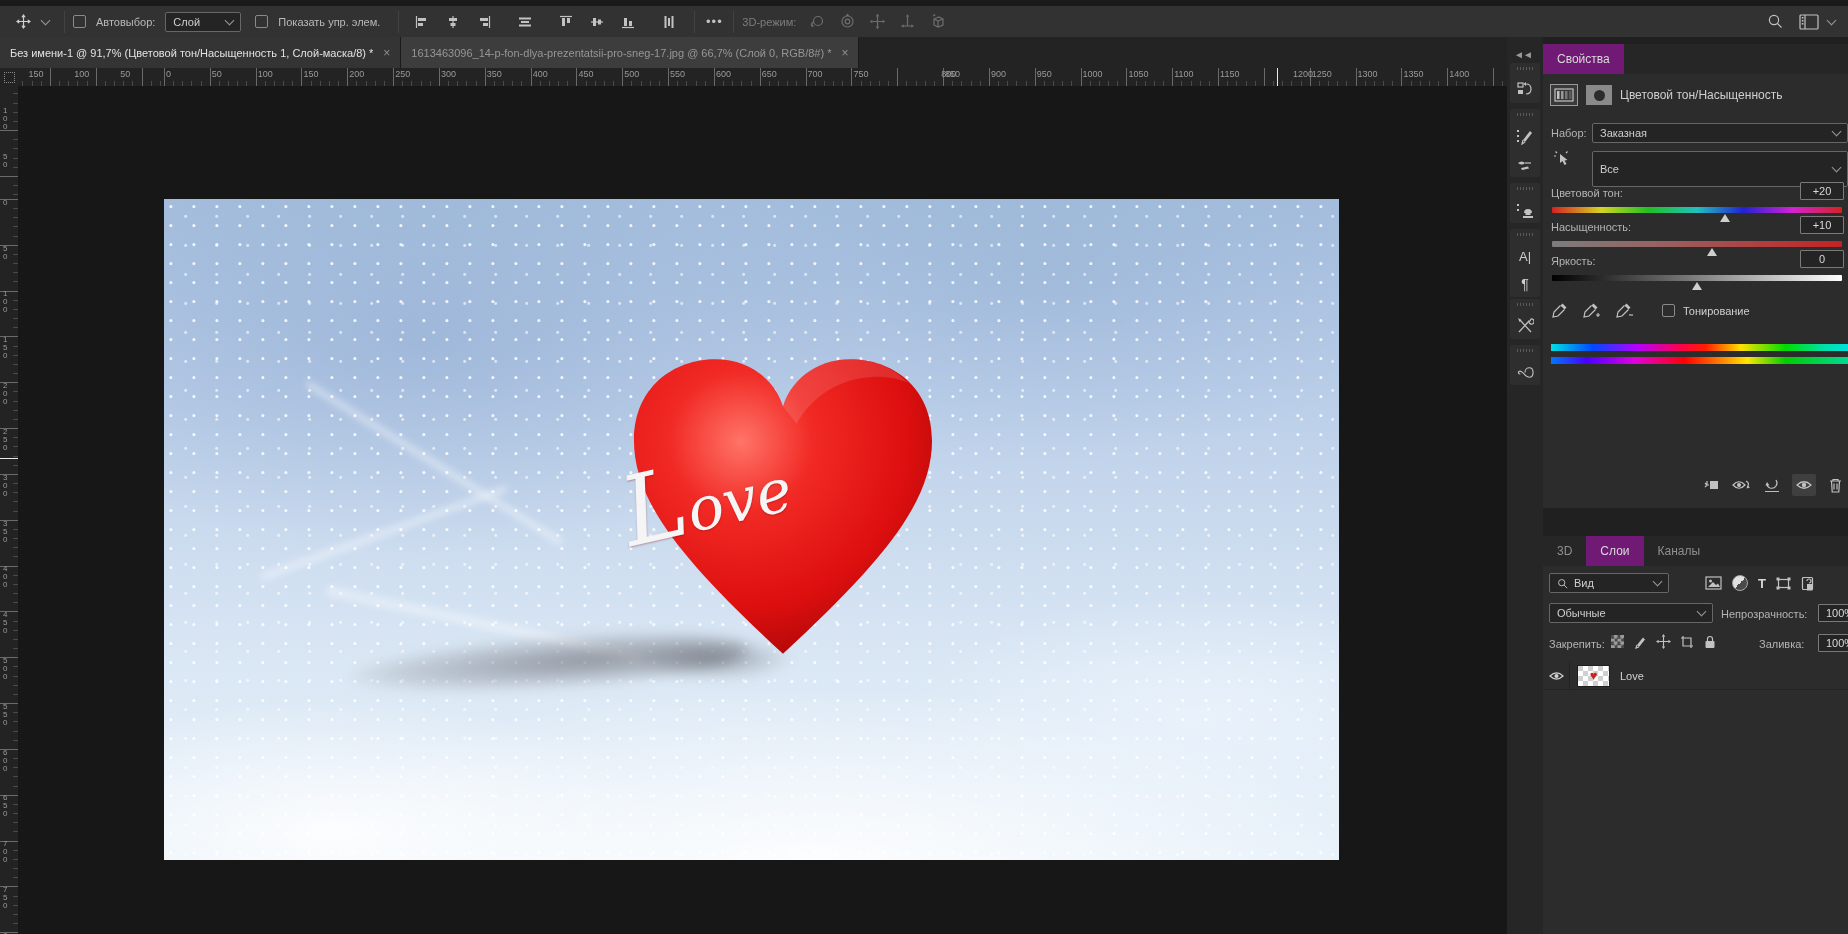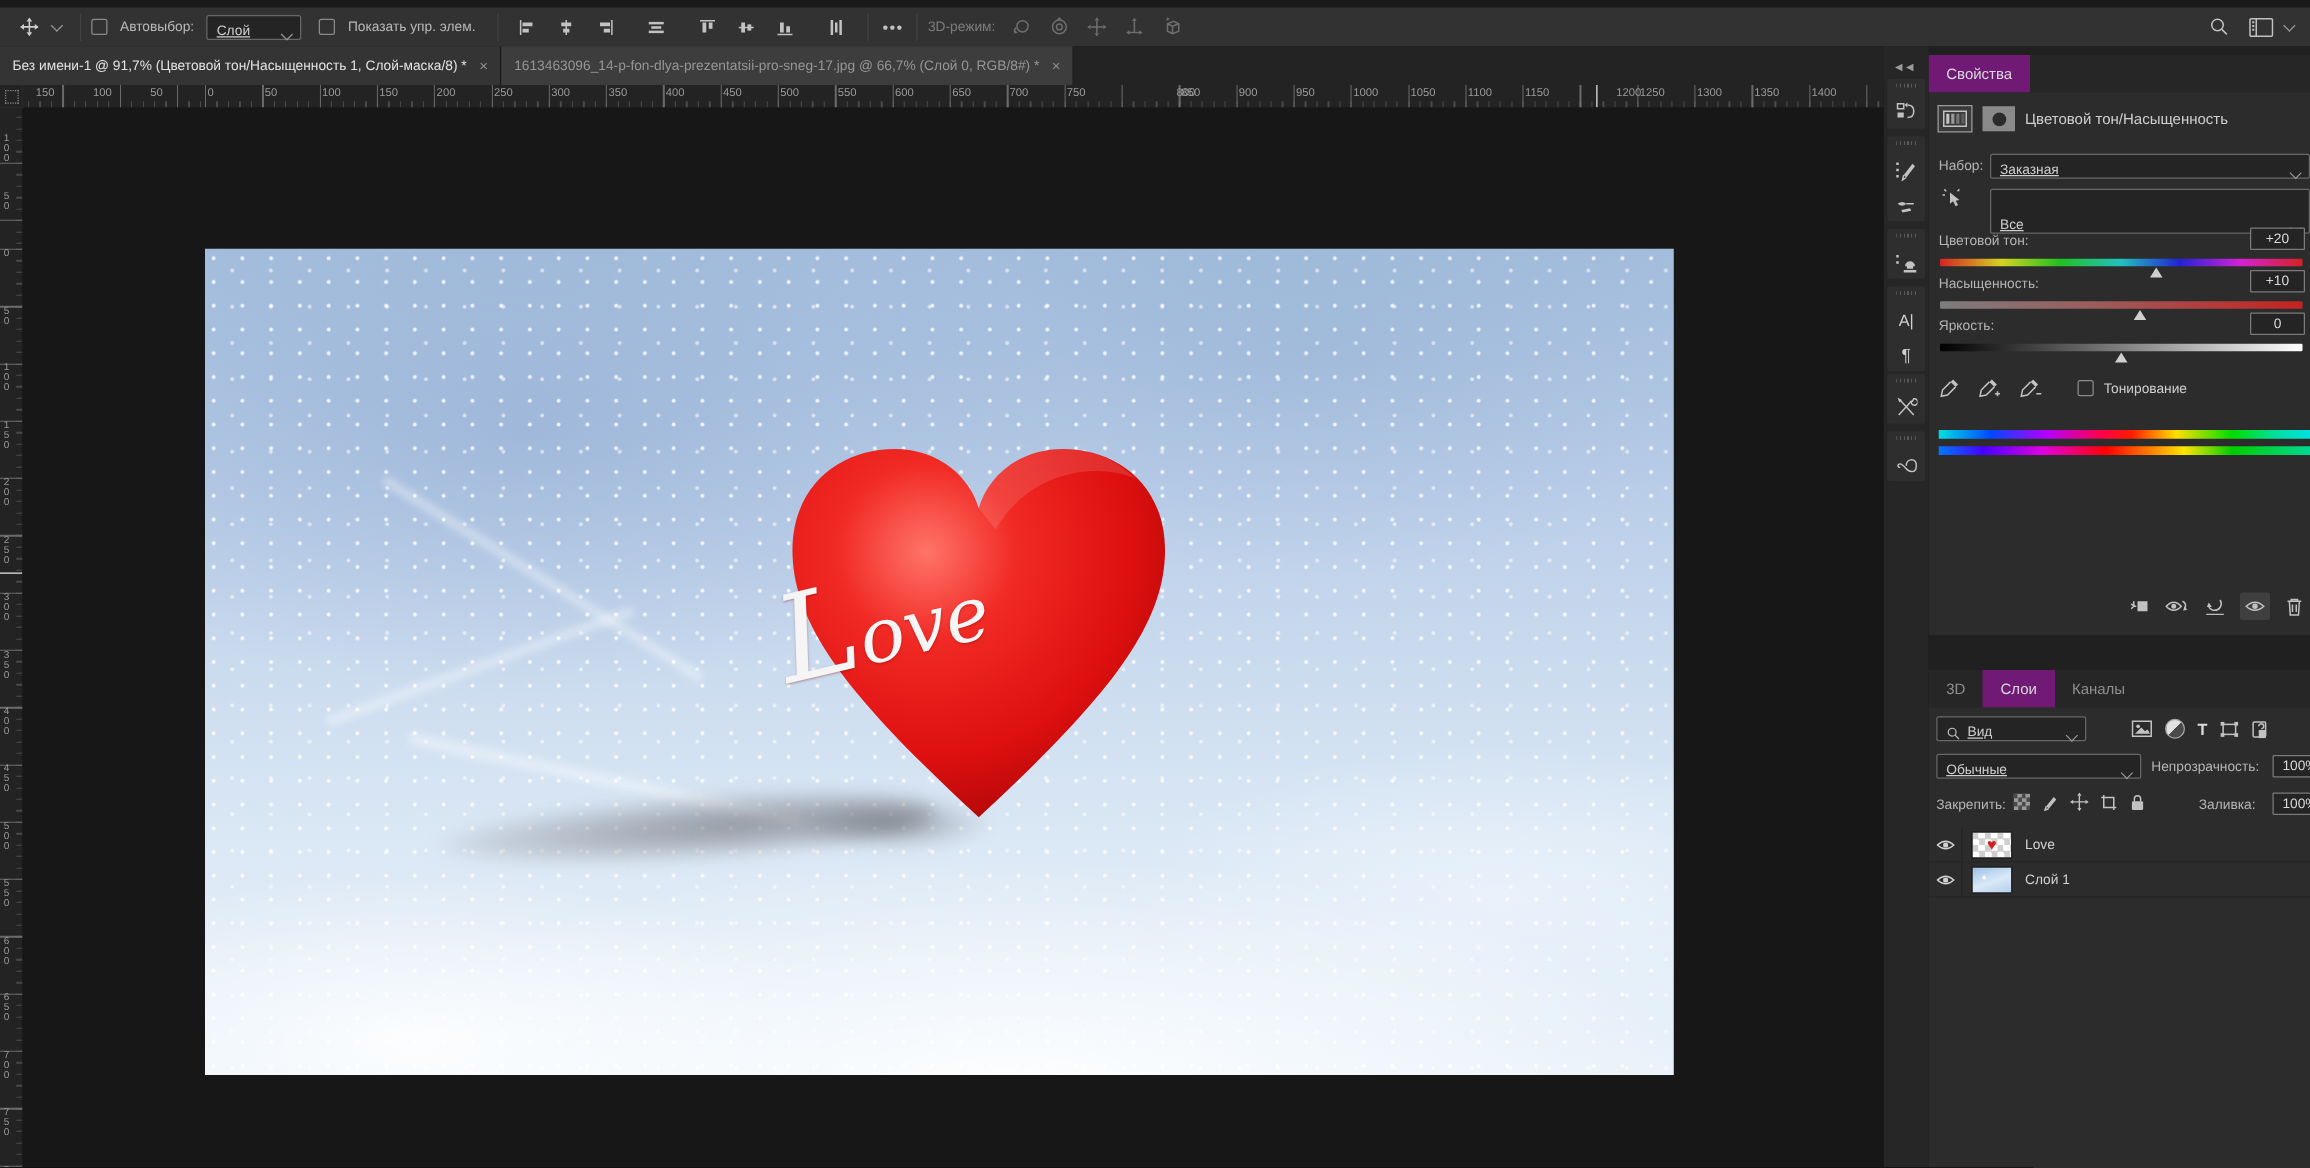--- a/index.html
+++ b/index.html
@@ -14,21 +14,21 @@
   .options-bar{left:0;top:6px;width:1848px;height:31px;background:#323232;display:flex;align-items:center;}
   .ob-sep{width:1px;height:22px;background:#424242;margin:0 8px;}
   .ob-group{display:flex;align-items:center;gap:10px;}
   .icon-btn{display:flex;align-items:center;justify-content:center;width:22px;height:22px;border-radius:2px;}
   .chev{width:6px;height:6px;border-right:1.6px solid #9a9a9a;border-bottom:1.6px solid #9a9a9a;
         transform:rotate(45deg);display:inline-block;margin-top:-3px;}
   .cbx{width:11px;height:11px;border:1px solid #8a8a8a;border-radius:2px;background:transparent;display:inline-block;}
   .lbl{color:#b9b9b9;white-space:nowrap;}
   .lbl-dim{color:#7d7d7d;white-space:nowrap;text-align:right;}
   .field{background:#242424;border:1px solid #676767;border-radius:2px;height:20px;
-         display:flex;align-items:flex-end;padding:0 7px;color:#cfcfcf;gap:6px;box-sizing:border-box;text-decoration:underline;}
+         display:flex;align-items:center;padding:0 7px;color:#cfcfcf;gap:6px;box-sizing:border-box;}
   .field .chev{margin-left:auto;}
   .dots3{color:#c0c0c0;font-size:13px;letter-spacing:1px;}
 
   
   .tabs-bar{left:0;top:37px;width:1848px;height:31px;background:#232323;display:flex;}
   .doc-tab{height:100%;display:flex;align-items:center;padding:0 10px;gap:10px;border-right:1px solid #1a1a1a;white-space:nowrap;}
   .doc-tab.active{background:#343434;color:#e2e2e2;}
   .doc-tab.inactive{background:#3d3d3d;color:#969696;}
   .tab-close{color:#8f8f8f;font-size:12px;}
 
@@ -721,28 +721,16 @@
               <span>
                 <svg width="15" height="10" viewBox="0 0 16 10">
                   <path d="M1 5 Q8 -1.5 15 5 Q8 11.5 1 5 Z" fill="none" stroke="#d0d0d0" stroke-width="1.2"></path>
                   <circle cx="8" cy="5" r="2.2" fill="#d0d0d0"></circle>
                 </svg>
               </span>
             </span>
             <span class="thumb thumb-checker">♥</span>
             <span class="layer-name">Love</span>
           </div>
-          <div class="layer-row">
-            <span class="eye-cell">
-              <span>
-                <svg width="15" height="10" viewBox="0 0 16 10">
-                  <path d="M1 5 Q8 -1.5 15 5 Q8 11.5 1 5 Z" fill="none" stroke="#d0d0d0" stroke-width="1.2"></path>
-                  <circle cx="8" cy="5" r="2.2" fill="#d0d0d0"></circle>
-                </svg>
-              </span>
-            </span>
-            <span class="thumb thumb-snow"></span>
-            <span class="layer-name">Слой 1</span>
-          </div>
         </div>
     </div>
   </div>
 </div>
 
 </body></html>

